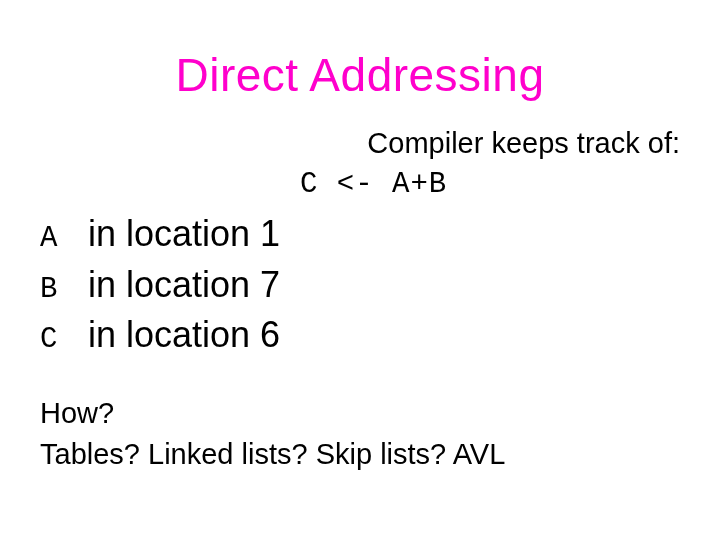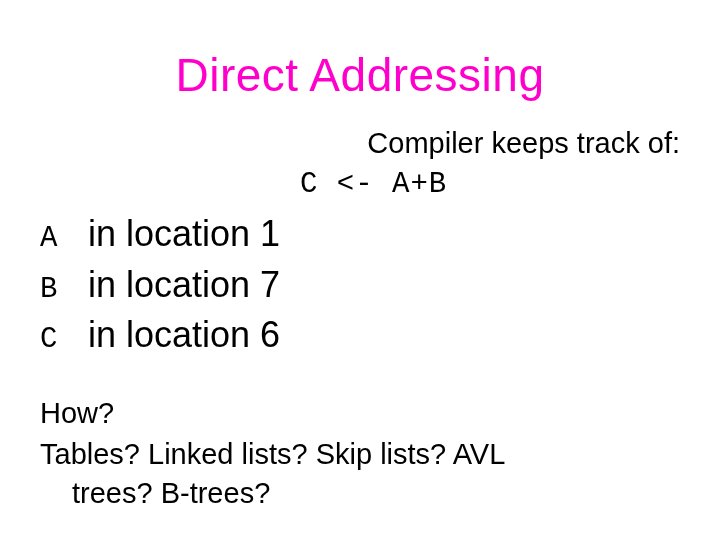--- a/index.html
+++ b/index.html
@@ -93,16 +93,15 @@
         <span class="loc-text">in location  7</span>
       </div>
       <div class="loc-row">
         <span class="loc-sym">C</span>
         <span class="loc-text">in location  6</span>
       </div>
     </div>
 
     <div class="how-line">How?</div>
     <div class="ds-line">Tables? Linked lists? Skip lists? AVL</div>
-    <div class="ds-line ds-cont">trees? B-trees?</div>
 
   </div>
 </div>
 
 </body></html>

